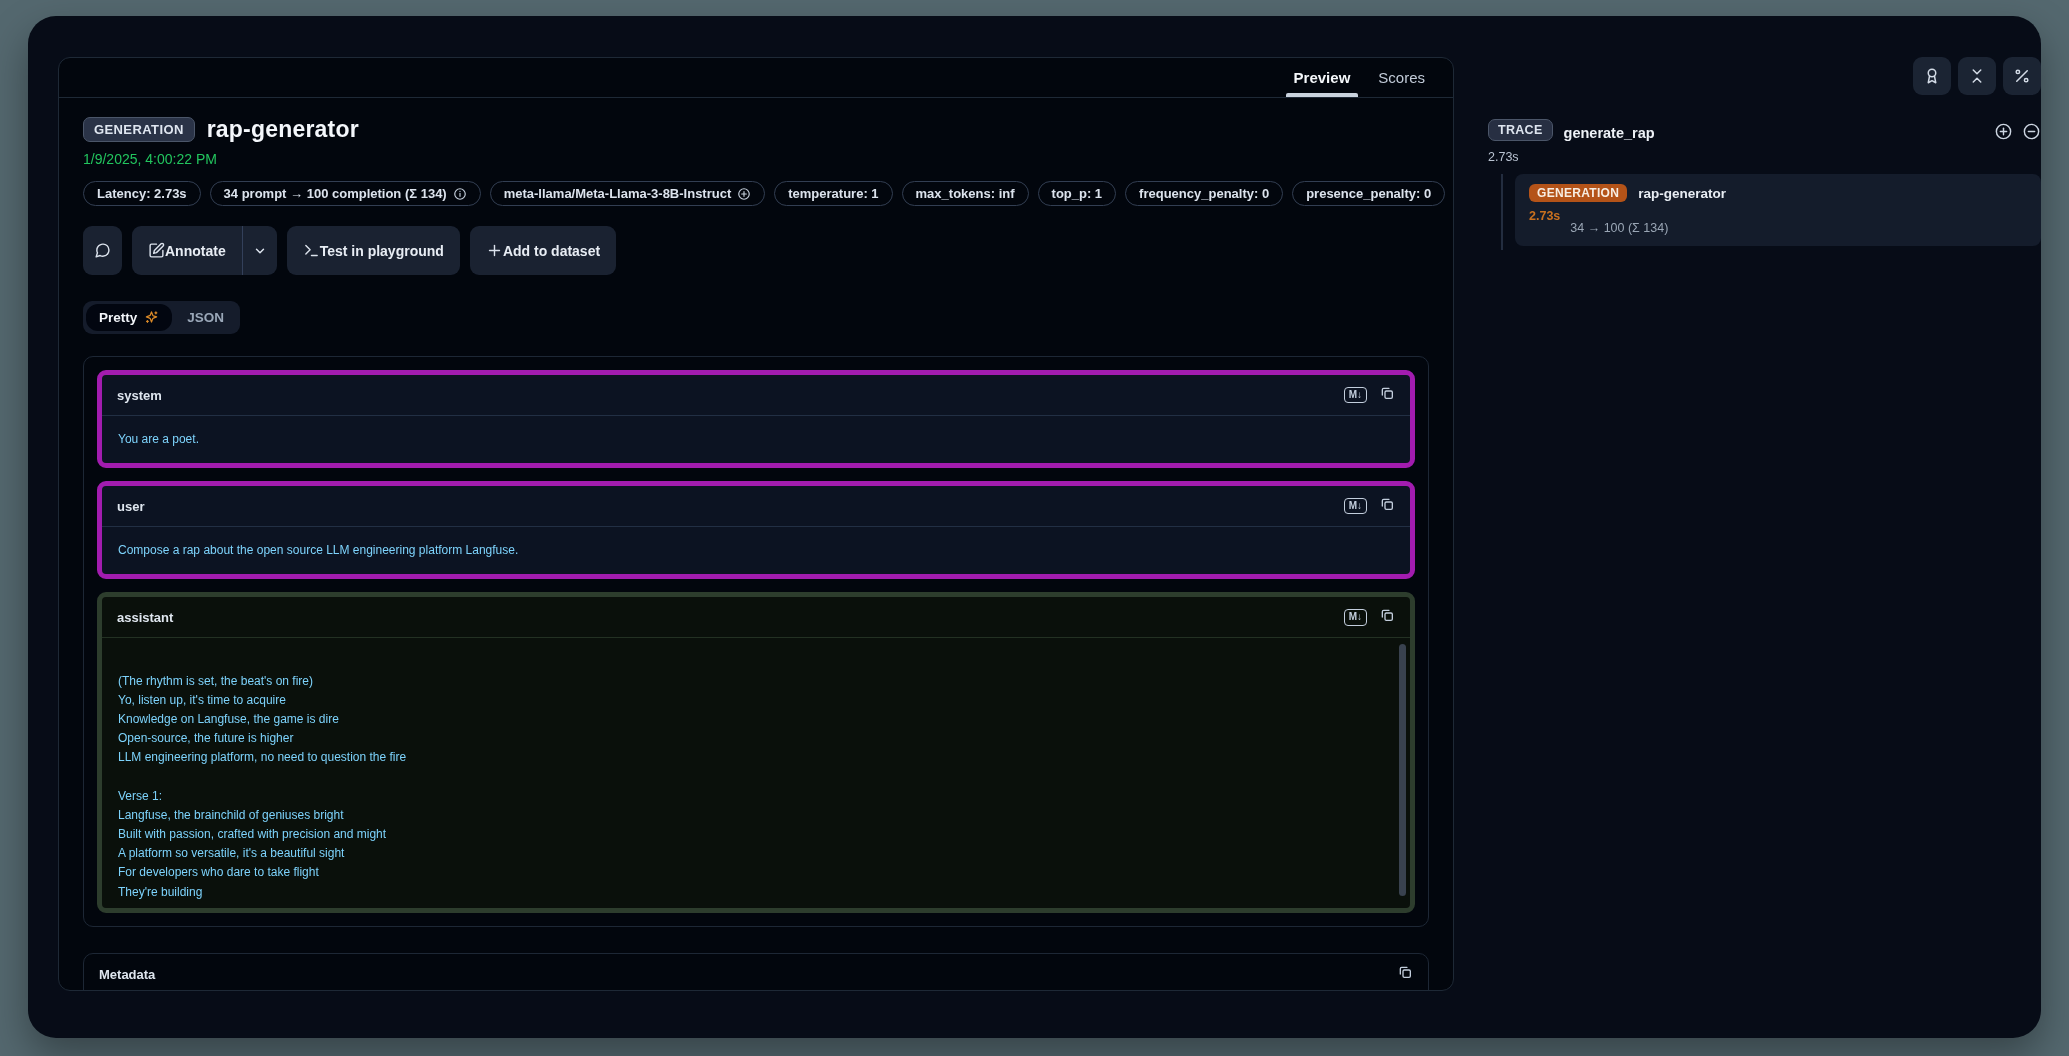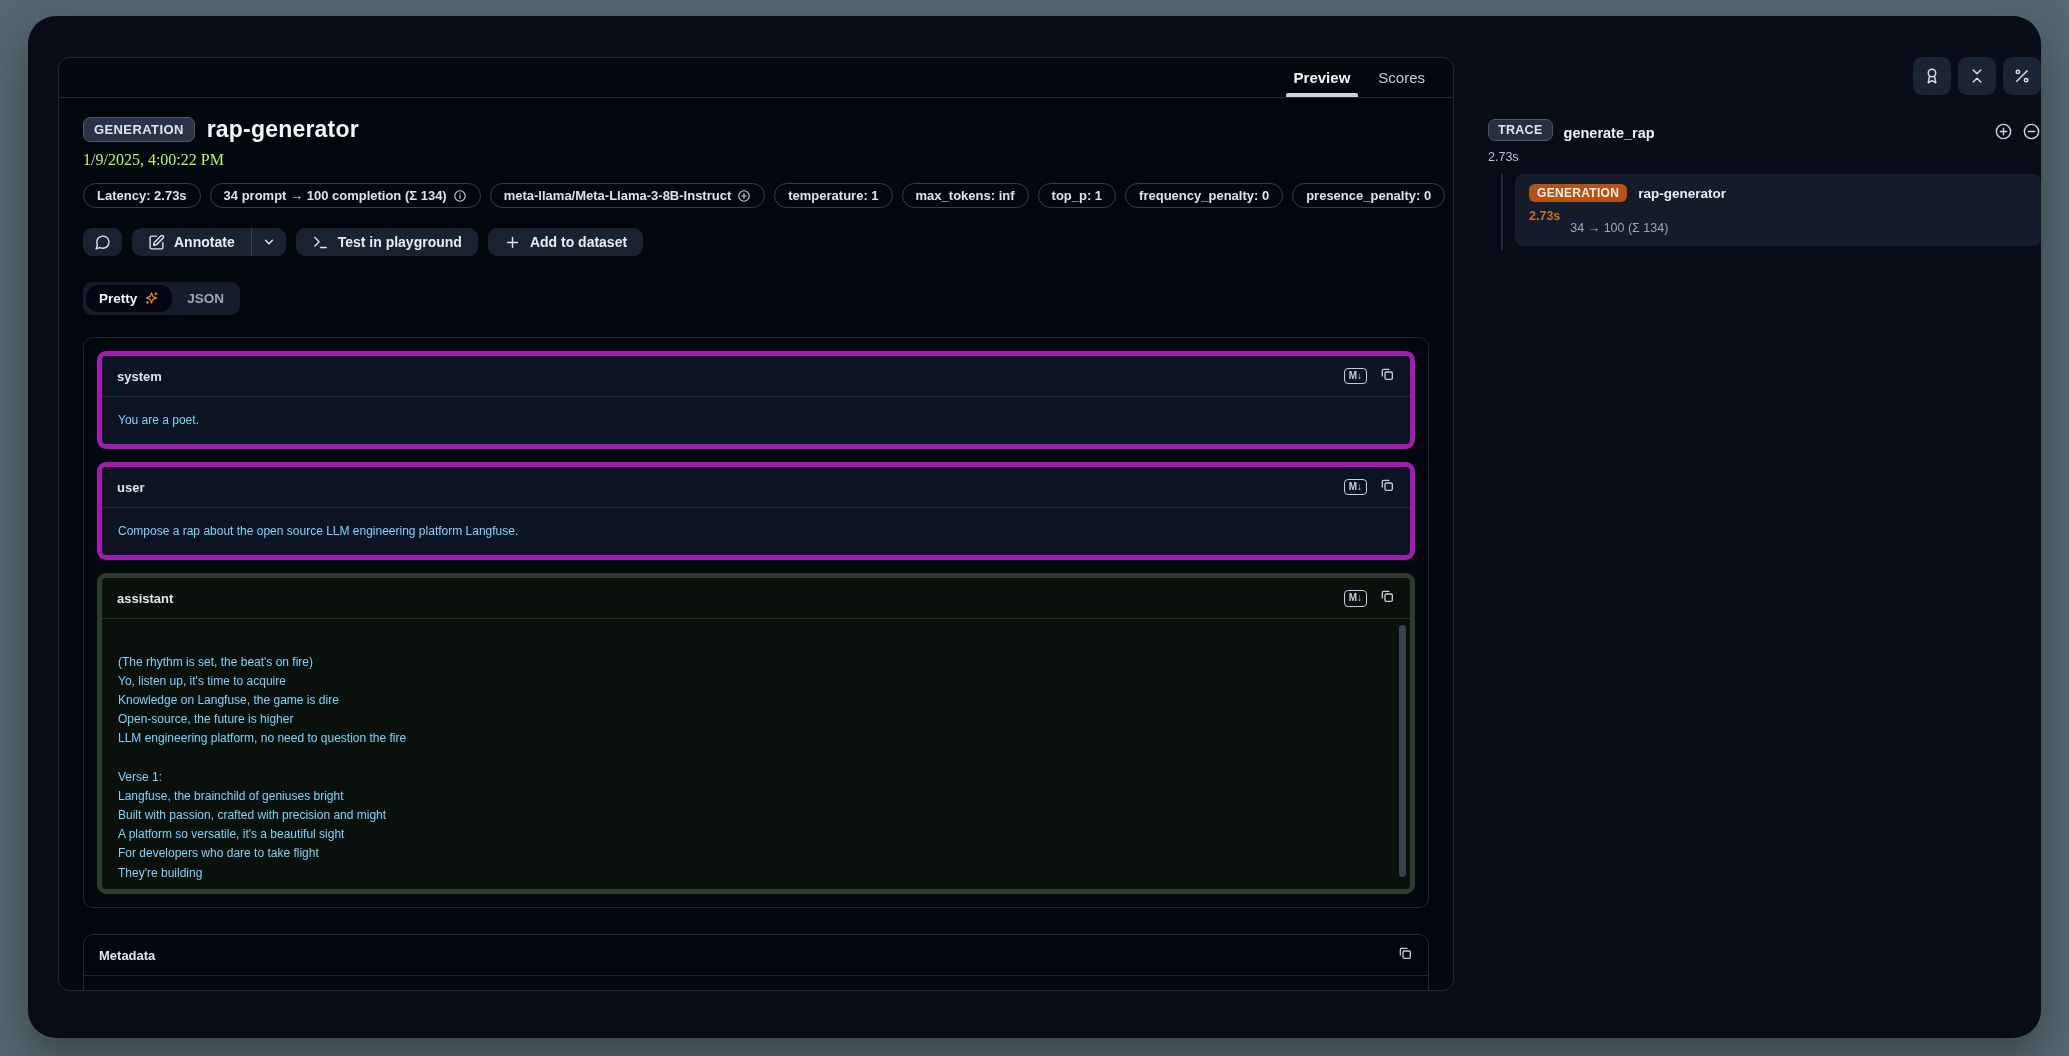--- a/index.html
+++ b/index.html
@@ -37,34 +37,34 @@
   }
   .content { padding:18px 24px 0 24px; flex:1; overflow:hidden; }
 
   .gen-header { display:flex; align-items:center; gap:12px; }
   .type-badge {
     background:#2a3347; border:1px solid #4b5669; color:#dfe6f0;
     font-size:13px; font-weight:700; letter-spacing:.4px;
     padding:4px 10px; border-radius:7px;
   }
   .page-title { font-size:23px; font-weight:700; color:#f4f7fb; letter-spacing:.2px; }
-  .timestamp { margin-top:8px; font-size:16px; color:#bef264;font-family:Liberation Serif, serif; }
+  .timestamp { margin-top:8px; font-size:14px; color:#22c55e; }
 
   .pill-row { display:flex; gap:9px; margin-top:14px; flex-wrap:nowrap; }
   .pill {
     display:flex; align-items:center; gap:6px;
     border:1px solid #323e52; border-radius:999px;
     padding:4px 13px; font-size:13px; font-weight:600; color:#dce3ed;
     white-space:nowrap;
   }
   .pill svg { width:14px; height:14px; color:#c5cfdc; }
 
   .btn-row { display:flex; gap:10px; margin-top:20px; align-items:center; }
   .btn {
-    display:flex; align-items:center; gap:9px; height:28px;
+    display:flex; align-items:center; height:49px;
     background:#1a2231; border-radius:9px; padding:0 16px;
     font-size:14px; font-weight:600; color:#e8edf4; cursor:pointer;
   }
   .btn svg { width:17px; height:17px; color:#dbe2ec; }
   .icon-btn { width:39px; justify-content:center; padding:0; }
   .split-btn { display:flex; align-items:stretch; background:#1a2231; border-radius:9px; overflow:hidden; }
   .split-btn .btn { border-radius:0; background:transparent; }
   .split-divider { width:1px; background:#33405a; margin:0; }
   .split-caret { display:flex; align-items:center; padding:0 10px; cursor:pointer; }
   .split-caret svg { width:14px; height:14px; color:#dbe2ec; }

